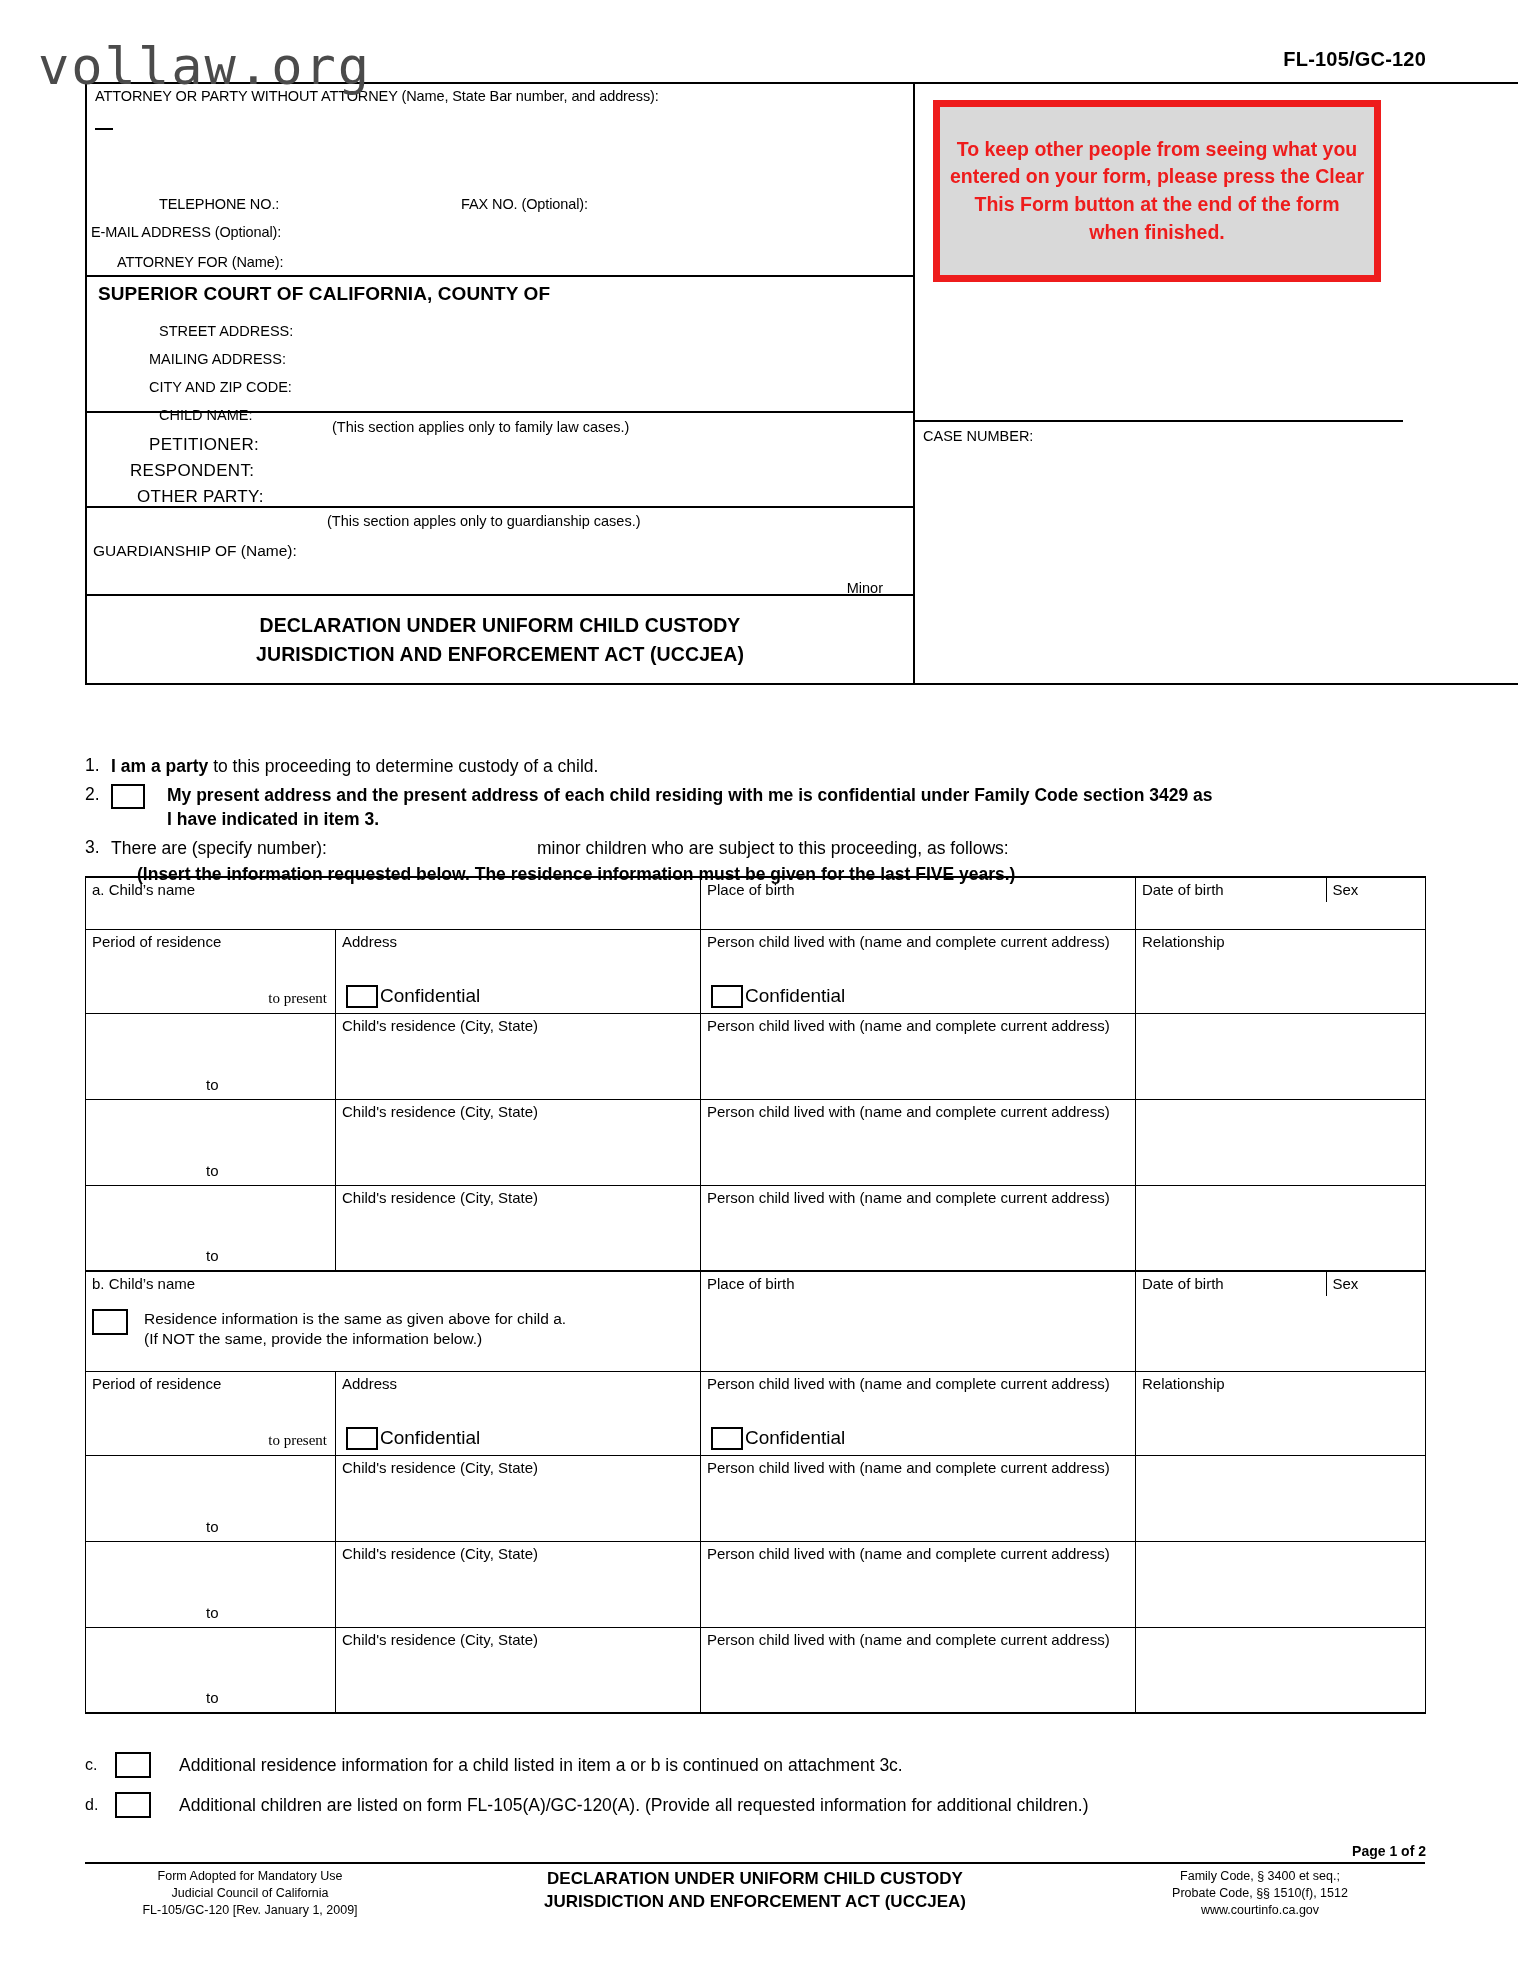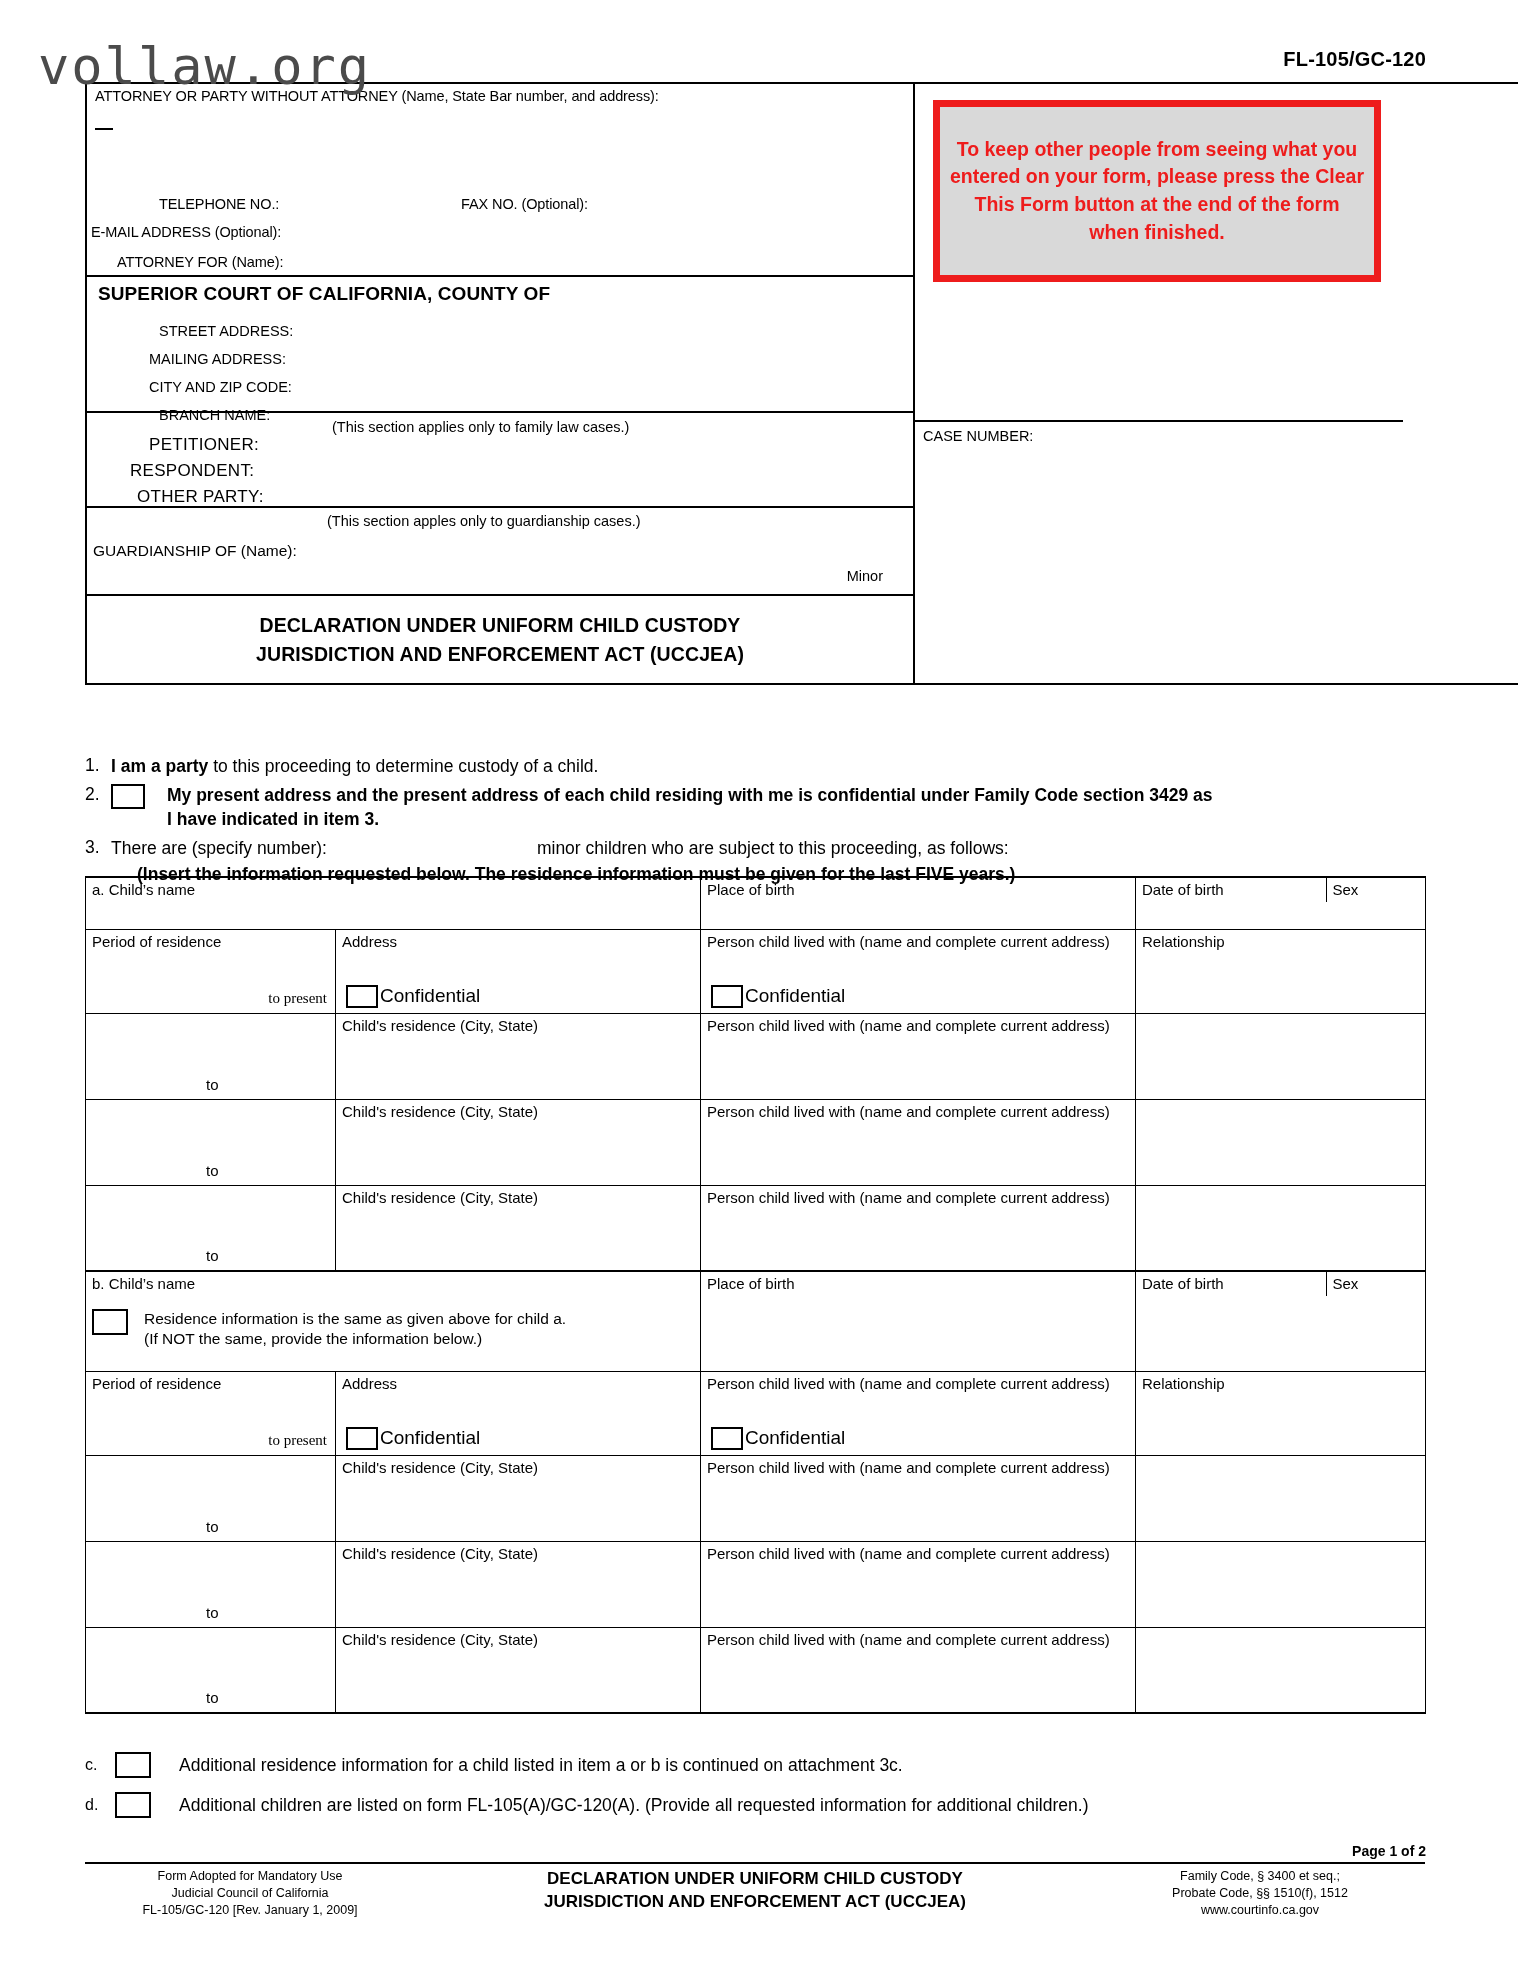--- a/index.html
+++ b/index.html
@@ -95,21 +95,21 @@
     font-size: 14.5px;
   }
   .party-lbl { position: absolute; font-size: 17px; letter-spacing: .3px; }
   .p1 { left: 62px; top: 22px; }
   .p2 { left: 43px; top: 48px; }
   .p3 { left: 50px; top: 74px; }
 
   .guard-block { height: 88px; position: relative; }
   .guard-note { position: absolute; left: 240px; top: 5px; font-size: 14.5px; }
   .guard-lbl { position: absolute; left: 6px; top: 34px; font-size: 15.5px; }
-  .guard-minor { position: absolute; right: 30px; top: 60px; font-size: 14.5px; }
+  .guard-minor { position: absolute; right: 30px; top: 72px; font-size: 14.5px; }
 
   .title-block {
     height: 87px;
     display: flex; flex-direction: column;
     align-items: center; justify-content: center;
     text-align: center;
   }
   .title-block .t {
     font-size: 19.5px; font-weight: bold; letter-spacing: .1px; line-height: 1.45;
   }
@@ -269,21 +269,21 @@
         </div>
         <div class="lbl email-lbl">E-MAIL ADDRESS (Optional):</div>
         <div class="lbl attyfor-lbl">ATTORNEY FOR (Name):</div>
       </div>
 
       <div class="sec court-block">
         <div class="court-title">SUPERIOR COURT OF CALIFORNIA, COUNTY OF</div>
         <div class="court-line cl1">STREET ADDRESS:</div>
         <div class="court-line cl2">MAILING ADDRESS:</div>
         <div class="court-line cl3">CITY AND ZIP CODE:</div>
-        <div class="court-line cl4">BRANCH NAME:</div>
+        <div class="court-line cl4">CHILD NAME:</div>
       </div>
 
       <div class="sec party-block">
         <div class="party-note">(This section applies only to family law cases.)</div>
         <div class="party-lbl p1">PETITIONER:</div>
         <div class="party-lbl p2">RESPONDENT:</div>
         <div class="party-lbl p3">OTHER PARTY:</div>
       </div>
 
       <div class="sec guard-block">

